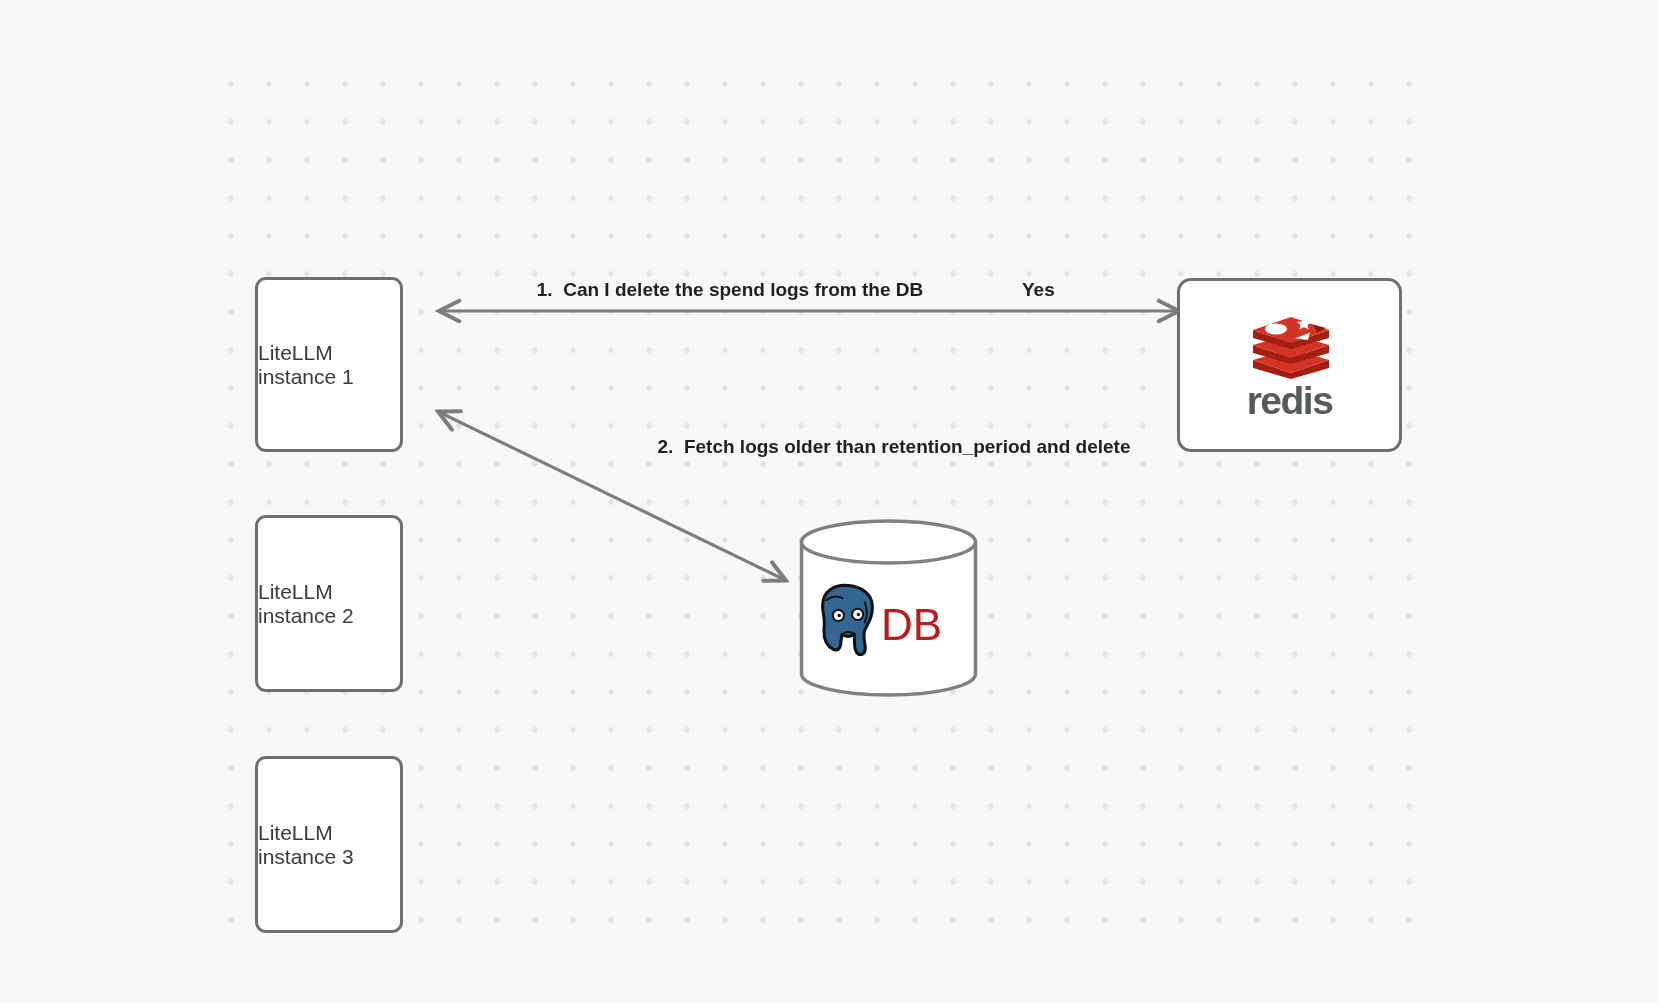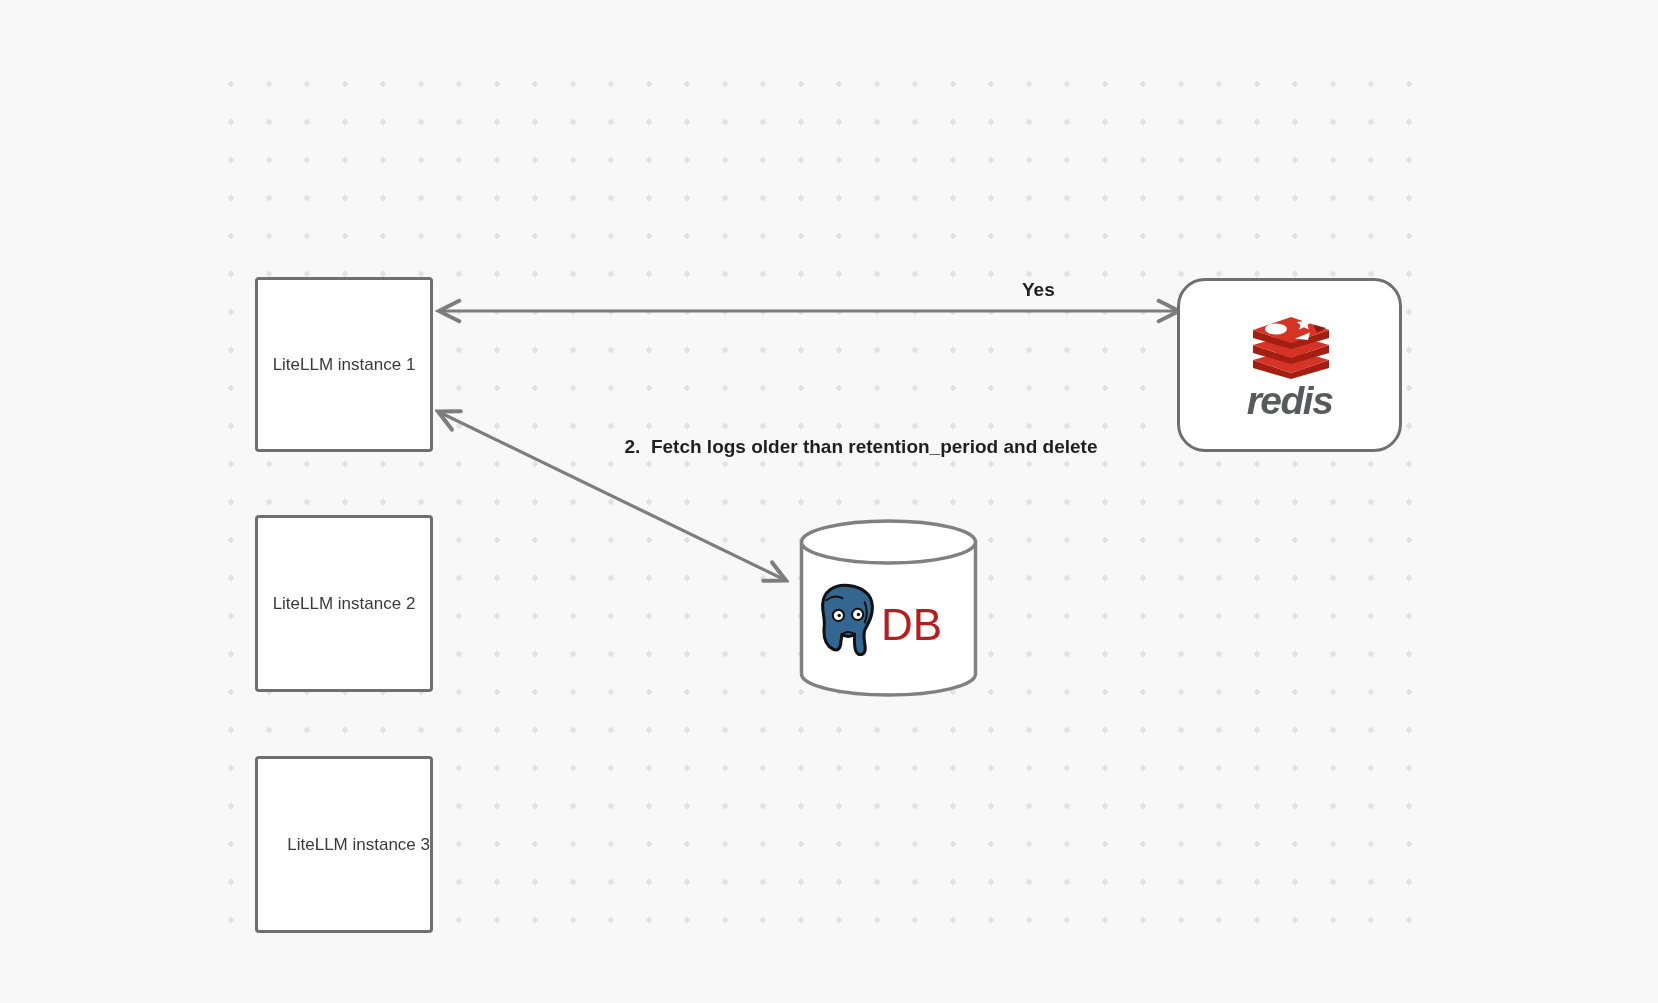--- a/index.html
+++ b/index.html
@@ -23,31 +23,31 @@
     position:absolute;left:0;top:0;width:1658px;height:1003px;
     pointer-events:none;
   }
   .node{
     position:absolute;
     background:#ffffff;
     border:3px solid #6f6f6f;
     box-sizing:border-box;
   }
   .instance{
-    left:255px;width:178px;height:177px;
-    border-radius:4px;
+    left:255px;width:148px;height:177px;
+    border-radius:11px;
     display:flex;align-items:center;justify-content:center;
-    color:#3a3a3a;font-size:17px;
+    color:#3a3a3a;font-size:21px;
   }
   .instance.i1{top:277px;height:175px;}
   .instance.i2{top:515px;}
   .instance.i3{top:756px;justify-content:flex-end;}
   .redis-node{
     left:1177px;top:278px;width:225px;height:174px;
-    border-radius:28px;border-width:3.5px;font-style:italic;
+    border-radius:14px;border-width:3.5px;
   }
   .redis-logo{position:absolute;left:71px;top:34px;width:80px;height:66px;}
   .redis-word{
     position:absolute;left:0;right:0;top:98px;text-align:center;
     font-size:39px;font-weight:bold;letter-spacing:-1.5px;color:#565a5b;
   }
   .db-node{
     position:absolute;left:798px;top:519px;width:181px;height:179px;
   }
   .db-node > svg.cyl{position:absolute;left:0;top:0;}
@@ -57,21 +57,21 @@
     font-size:44px;font-weight:500;color:#b91c1c;letter-spacing:0px;
   }
   .edge-label{
     position:absolute;
     font-size:19px;font-weight:bold;color:#1f1f1f;
     white-space:pre;
   }
   .edge-label.centered{transform:translateX(-50%);}
   .lbl-1{left:730px;top:279px;}
   .lbl-yes{left:1022px;top:279px;}
-  .lbl-2{left:861px;top:436px;}
+  .lbl-2{left:894px;top:436px;}
 </style>
 </head>
 <body>
 
 <div class="canvas">
 
   <div class="dot-grid"></div>
 
   <svg class="arrow-layer" viewBox="0 0 1658 1003">
     <defs>
@@ -135,16 +135,17 @@
       <path d="M14,18 Q22,12 30,16" fill="none" stroke="#111111" stroke-width="2" stroke-linecap="round"></path>
       <circle cx="26" cy="33" r="5.5" fill="#ffffff" stroke="#111111" stroke-width="2"></circle>
       <circle cx="45" cy="32" r="5.5" fill="#ffffff" stroke="#111111" stroke-width="2"></circle>
       <circle cx="26.8" cy="33" r="1.7" fill="#111111"></circle>
       <circle cx="45.8" cy="32" r="1.7" fill="#111111"></circle>
       <path d="M52,20 Q56,30 52,40" fill="none" stroke="#111111" stroke-width="2" stroke-linecap="round"></path>
     </svg>
     <span class="db-text">DB</span>
   </div>
 
+  <div class="edge-label centered lbl-1">1.  Can I delete the spend logs from the DB</div>
   <div class="edge-label lbl-yes">Yes</div>
   <div class="edge-label centered lbl-2">2.  Fetch logs older than retention_period and delete</div>
 
 </div>
 
 </body></html>

